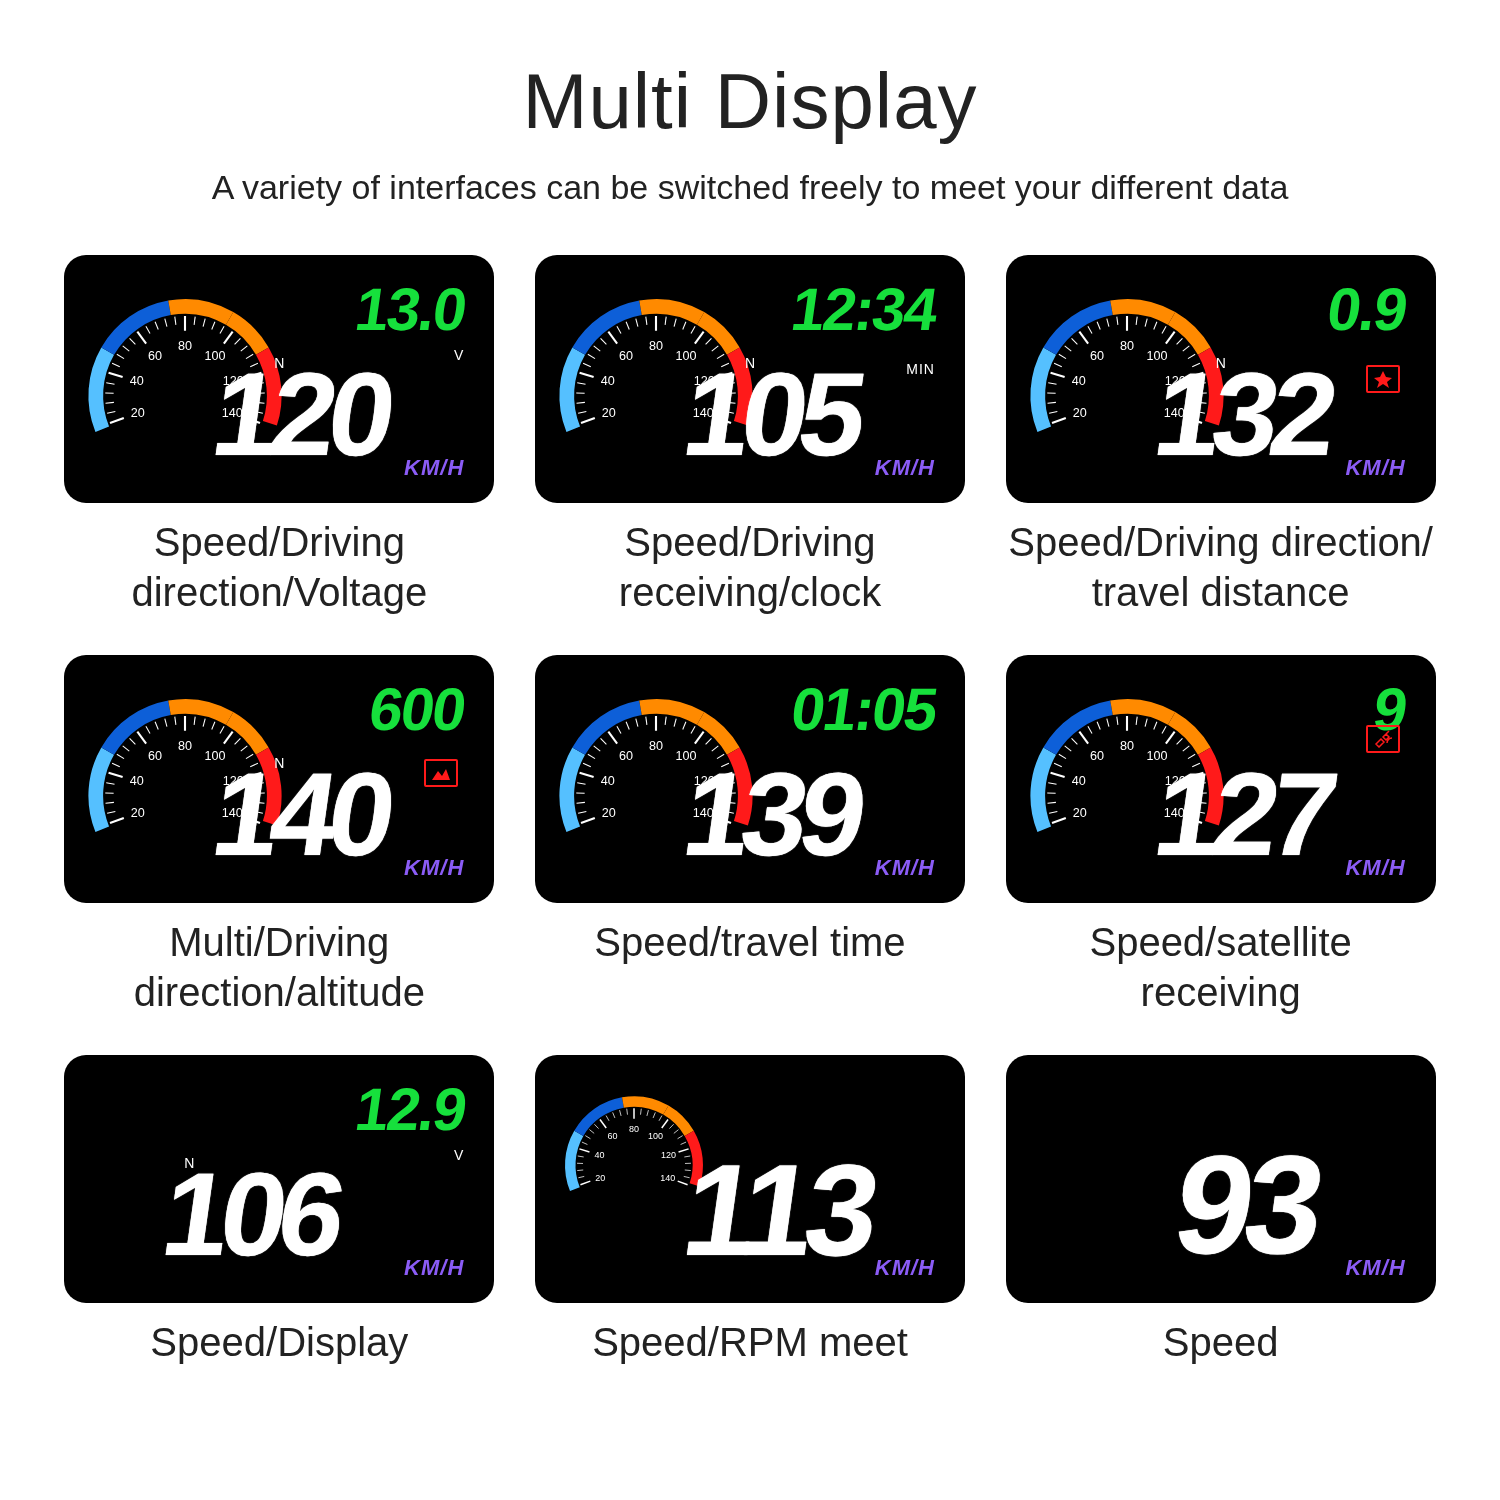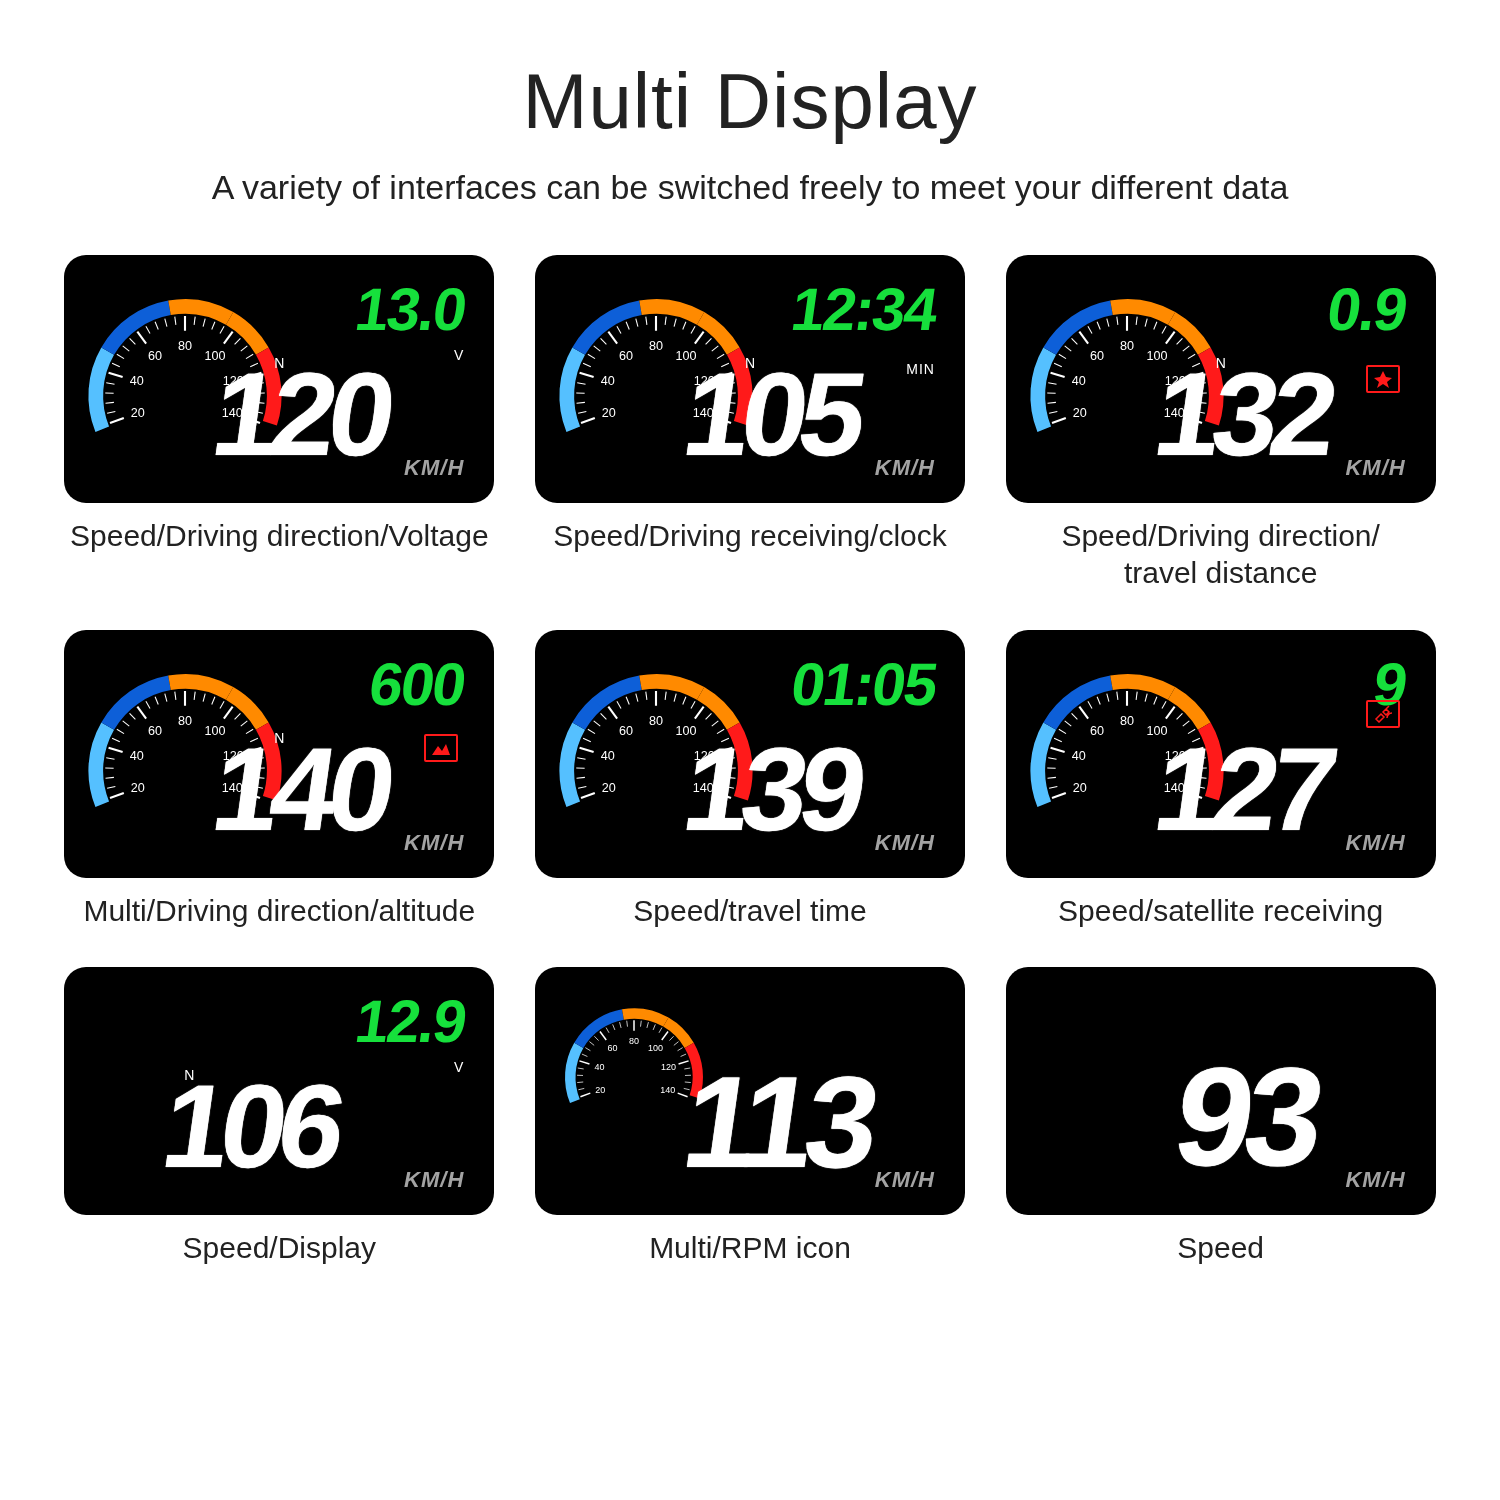--- a/index.html
+++ b/index.html
@@ -3,38 +3,38 @@
 <meta charset="utf-8">
 <style>
   * { margin:0; padding:0; box-sizing:border-box; }
   body { width:1500px; height:1500px; background:#fff; font-family:"Segoe UI", Arial, sans-serif; color:#222; }
   .wrap { padding:40px 60px; }
   .title { text-align:center; font-size:78px; font-weight:500; margin-top:16px; margin-bottom:18px; letter-spacing:1px; }
   .subtitle { text-align:center; font-size:34px; line-height:1.35; margin:0 auto 44px; max-width:1200px; }
   .grid { display:grid; grid-template-columns:repeat(3, 1fr); gap:38px 32px; }
   .cell { display:flex; flex-direction:column; align-items:center; }
   .screen { position:relative; width:430px; height:248px; background:#000; border-radius:22px; overflow:hidden; }
-  .label { font-size:30px; text-align:center; margin-top:14px; line-height:1.25; max-width:430px; }
+  .label { font-size:40px; text-align:center; margin-top:14px; line-height:1.25; max-width:430px; }
   
   .gauge { position:absolute; left:16px; top:20px; width:210px; height:210px; }
   .gauge svg { width:100%; height:100%; }
   .gauge-sm { left:24px; top:24px; width:150px; height:150px; }
   
   .big { position:absolute; font-family:"Arial Black", Arial, sans-serif; font-weight:900; color:#fff; font-size:118px; letter-spacing:-8px; transform:skewX(-8deg); line-height:1; text-shadow:0 0 1px #fff; }
   .big-std { left:150px; top:100px; }
   .big-center { left:150px; top:90px; font-size:130px; }
   .big-alone { left:170px; top:80px; font-size:140px; }
   
   .green { position:absolute; color:#16e03c; font-family:"Arial Black", Arial, sans-serif; font-weight:900; font-size:60px; transform:skewX(-8deg); letter-spacing:-2px; }
   .green-top { right:30px; top:20px; }
   
   .sm { position:absolute; font-size:14px; color:#fff; letter-spacing:1px; }
   .n-lbl { left:210px; top:100px; }
   .v-lbl { right:30px; top:92px; }
-  .km { position:absolute; right:30px; bottom:22px; color:#a3a3a3; font-size:22px; font-style:italic; font-weight:700; letter-spacing:1px; }
+  .km { position:absolute; right:30px; bottom:22px; color:#8b5cf6; font-size:22px; font-style:italic; font-weight:700; letter-spacing:1px; }
   .min-lbl { right:30px; top:106px; }
   
   .redbox { position:absolute; width:34px; height:28px; border:2px solid #ff1a1a; border-radius:2px; display:flex; align-items:center; justify-content:center; }
   .redbox svg { width:20px; height:18px; }
 </style>
 </head>
 <body>
 
 <div class="wrap">
   <div class="title">Multi Display</div>
@@ -432,21 +432,21 @@
               <line x1="175.95370285345126" y1="112.34763825060993" x2="167.95857623729853" y2="112.62683422422994" stroke="#fff" stroke-width="1"></line>
               <line x1="175.67098008938513" y1="122.06418943063382" x2="167.7056137641867" y2="121.32059054319868" stroke="#fff" stroke-width="1"></line>
               <line x1="174.1503332940003" y1="131.66517543828067" x2="166.34503505252655" y2="129.91094644477744" stroke="#fff" stroke-width="1"></line>
               <text x="145.98349659114348" y="105.23344482986768" fill="#fff" font-size="12" text-anchor="middle">120</text>
               <line x1="171.41663917972903" y1="140.9935308927508" x2="158.26094248872633" y2="136.20524888619147" stroke="#fff" stroke-width="2"></line>
               <text x="145.1052457977236" y="135.4169668796321" fill="#fff" font-size="12" text-anchor="middle">140</text>
             </svg></div>
           <div class="big big-center">113</div>
           <div class="km">KM/H</div>
         </div>
-        <div class="label">Multi/RPM icon</div>
+        <div class="label">Speed/RPM meet</div>
       </div>
       <div class="cell">
         <div class="screen">
           <div class="big big-alone">93</div>
           <div class="km">KM/H</div>
         </div>
         <div class="label">Speed</div>
       </div>
     </div>
 </div>

